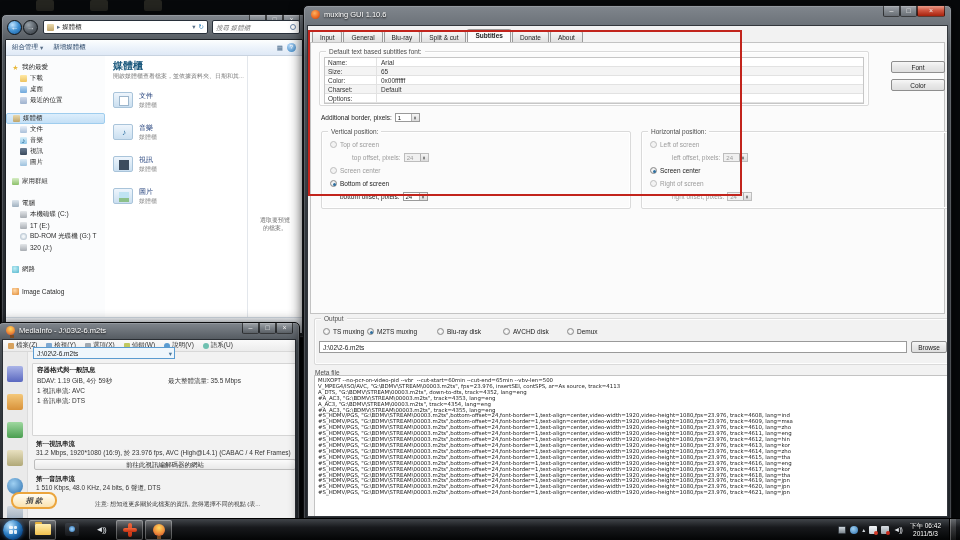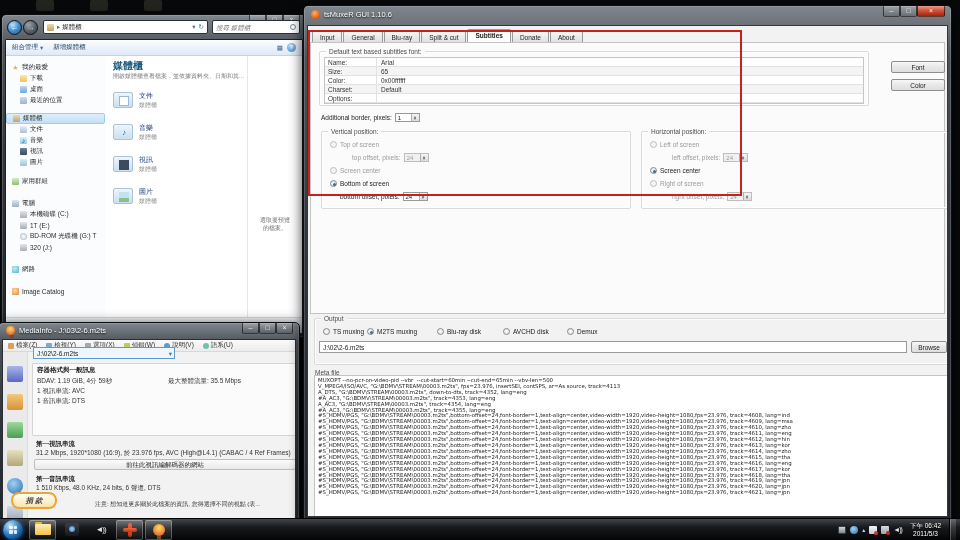--- a/index.html
+++ b/index.html
@@ -363,21 +363,21 @@
       <div class="mihead abs" style="left:33px;top:135px">第一音訊串流</div>
       <div class="miline abs" style="left:33px;top:144px">1 510 Kbps, 48.0 KHz, 24 bits, 6 聲道, DTS</div>
       <div class="donate" style="left:8px;top:152px;width:46px;height:17px">捐 款</div>
       <div class="minote" style="left:92px;top:160px;width:202px">注意: 想知道更多關於此檔案的資訊, 您得選擇不同的視點 (表...</div>
     </div>
   </div>
 
   <div id="tsmuxer" class="win">
     <div class="tstitle">
       <span class="tsicon"></span>
-      <span>tsMuxeR GUI 1.10.6</span>
+      <span>muxing GUI 1.10.6</span>
     </div>
     <div class="wbtns" style="right:6px;top:0">
       <span class="wb">–</span>
       <span class="wb">□</span>
       <span class="wb close-red">×</span>
     </div>
     <div class="tsbody">
       <div class="tabs">
         <span class="tab">Input</span>
         <span class="tab">General</span>

